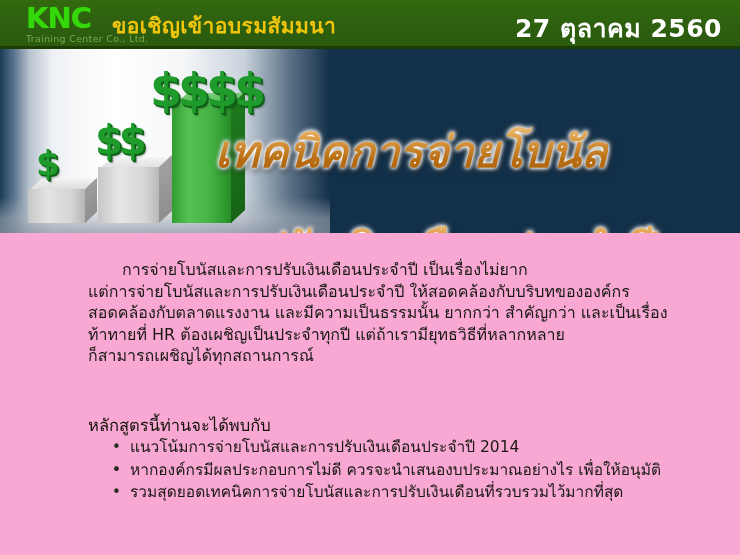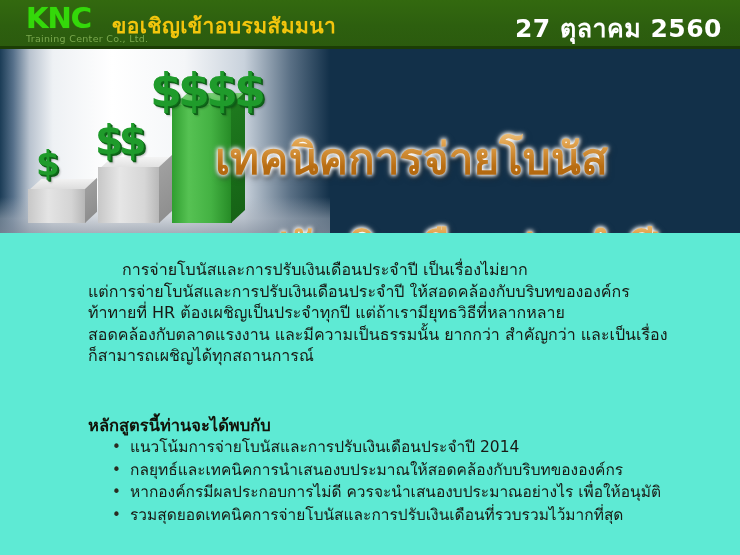--- a/index.html
+++ b/index.html
@@ -211,46 +211,46 @@
     font-weight: bold;
     white-space: nowrap;
     color: #c8812a;
     background: linear-gradient(180deg, #f6dfae 0%, #e2a44f 28%, #b86d12 62%, #a45c0b 100%);
     -webkit-background-clip: text;
     background-clip: text;
     -webkit-text-fill-color: transparent;
     filter: drop-shadow(0 0 2px #ffffff) drop-shadow(0 0 2px #ffffff)
             drop-shadow(1px 2px 2px rgba(0,0,0,0.55));
   }
-  #title1 { left: 215px; top: 74px; font-size: 44px; }
+  #title1 { left: 215px; top: 67px; font-size: 44px; font-style: italic; }
   #title2 { left: 106px; top: 164px; font-size: 44px; }
 
   
   .content {
     position: absolute;
     left: 0; top: 233px;
     width: 740px; height: 322px;
-    background: #5eead4;
+    background: #f9a8d4;
   }
   .para {
     position: absolute;
     left: 88px; top: 26px;
     width: 620px;
     color: #191a14;
     font-size: 16px;
     line-height: 21.5px;
   }
   .para .l { display: block; white-space: nowrap; }
   .para .indent { padding-left: 34px; }
 
   .sub-head {
     position: absolute;
     left: 88px; top: 179px;
     font-size: 16.5px;
-    font-weight: bold;
+    font-weight: normal;
     color: #121309;
     white-space: nowrap;
   }
   .bullets {
     position: absolute;
     left: 108px; top: 203px;
     width: 630px;
     list-style: none;
     margin: 0; padding: 0;
   }
@@ -312,26 +312,26 @@
     <div class="banner-title">
       <div class="title-line" id="title1">เทคนิคการจ่ายโบนัส</div>
       <div class="title-line" id="title2">และการปรับเงินเดือนประจำปี</div>
     </div>
   </div>
 
   <div class="content">
     <div class="para">
         <span class="l indent">การจ่ายโบนัสและการปรับเงินเดือนประจำปี เป็นเรื่องไม่ยาก</span>
         <span class="l">แต่การจ่ายโบนัสและการปรับเงินเดือนประจำปี ให้สอดคล้องกับบริบทขององค์กร</span>
+        <span class="l">สอดคล้องกับตลาดแรงงาน และมีความเป็นธรรมนั้น ยากกว่า สำคัญกว่า และเป็นเรื่อง</span>
         <span class="l">ท้าทายที่ HR ต้องเผชิญเป็นประจำทุกปี  แต่ถ้าเรามียุทธวิธีที่หลากหลาย</span>
-        <span class="l">สอดคล้องกับตลาดแรงงาน และมีความเป็นธรรมนั้น ยากกว่า สำคัญกว่า และเป็นเรื่อง</span>
         <span class="l">ก็สามารถเผชิญได้ทุกสถานการณ์</span>
       </div>
     <div class="sub-head">หลักสูตรนี้ท่านจะได้พบกับ</div>
     <ul class="bullets">
         <li><span class="dot">•</span><span>แนวโน้มการจ่ายโบนัสและการปรับเงินเดือนประจำปี 2014</span></li>
-        <li><span class="dot">•</span><span>กลยุทธ์และเทคนิคการนำเสนองบประมาณให้สอดคล้องกับบริบทขององค์กร</span></li>
+        <li><span class="dot">•</span></li>
         <li><span class="dot">•</span><span>หากองค์กรมีผลประกอบการไม่ดี ควรจะนำเสนองบประมาณอย่างไร เพื่อให้อนุมัติ</span></li>
         <li><span class="dot">•</span><span>รวมสุดยอดเทคนิคการจ่ายโบนัสและการปรับเงินเดือนที่รวบรวมไว้มากที่สุด</span></li>
       </ul>
   </div>
 
 </div>
 
 </body></html>

